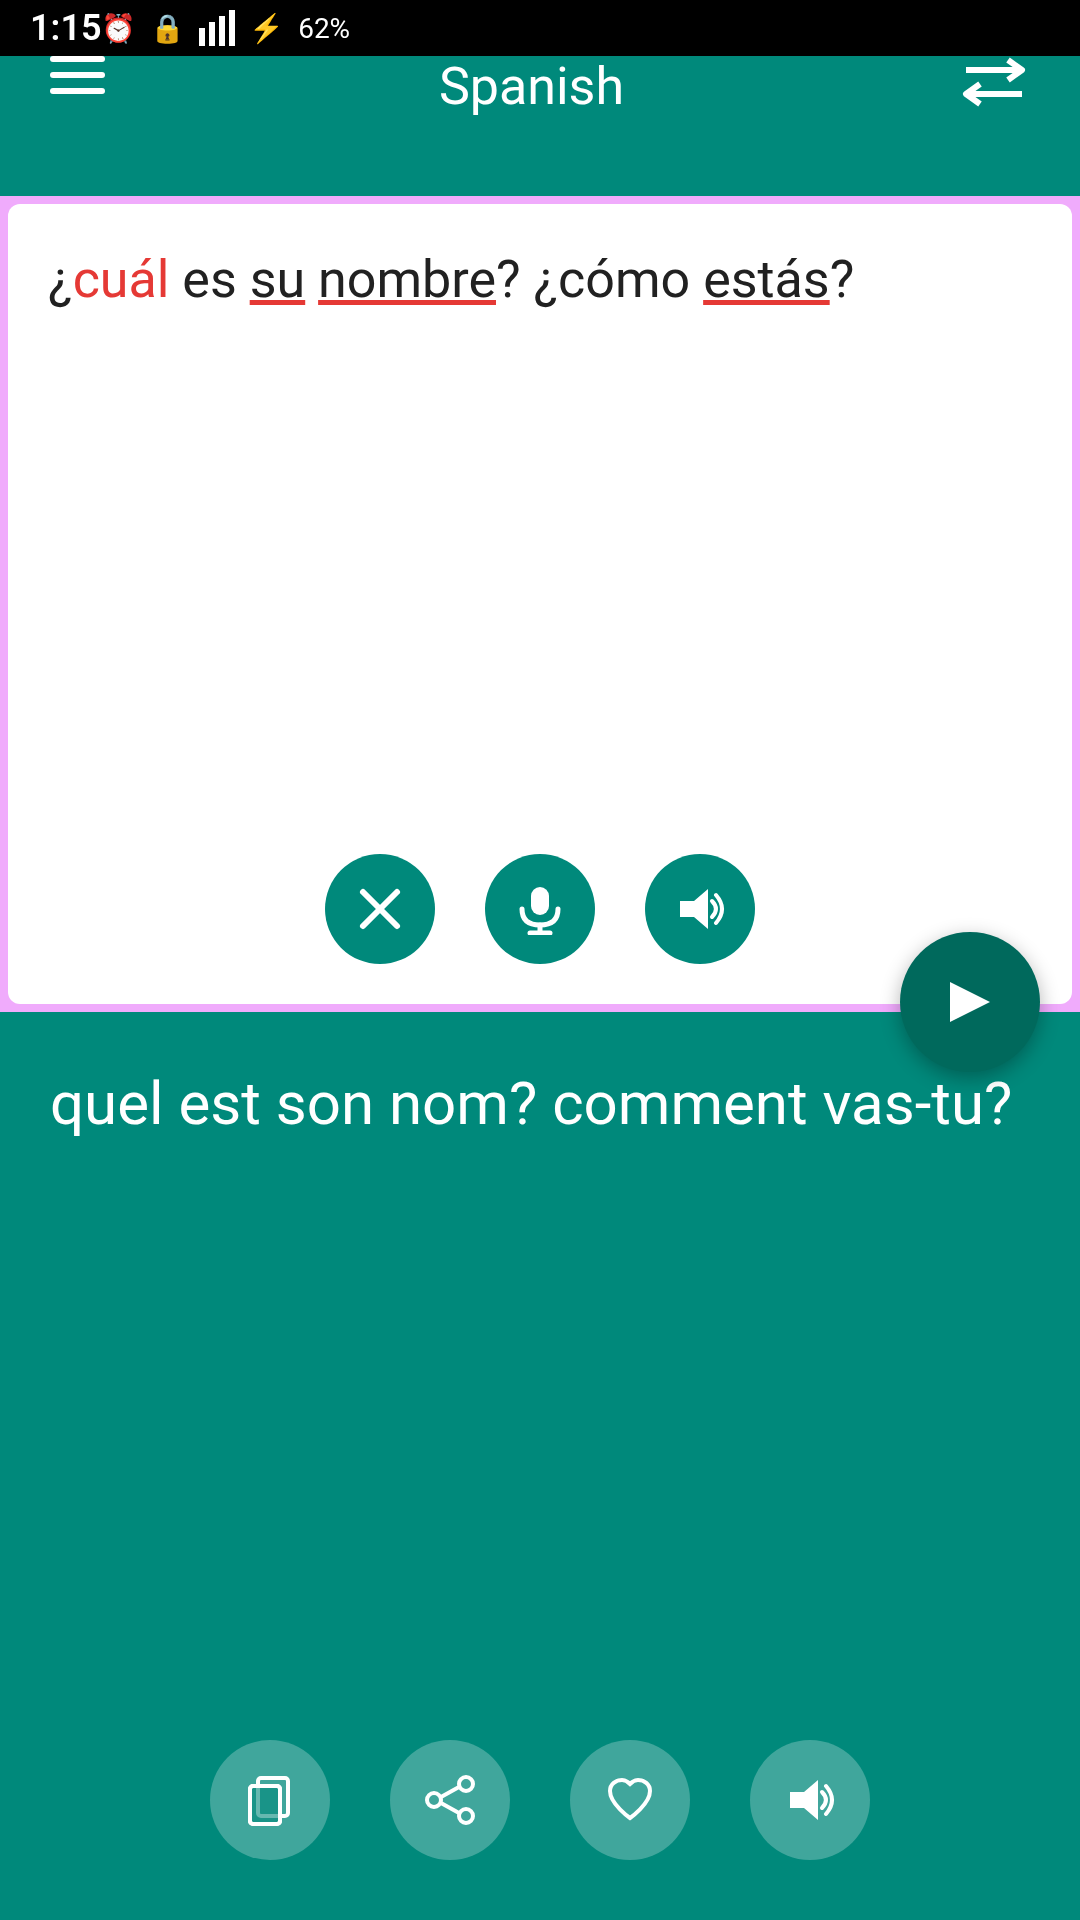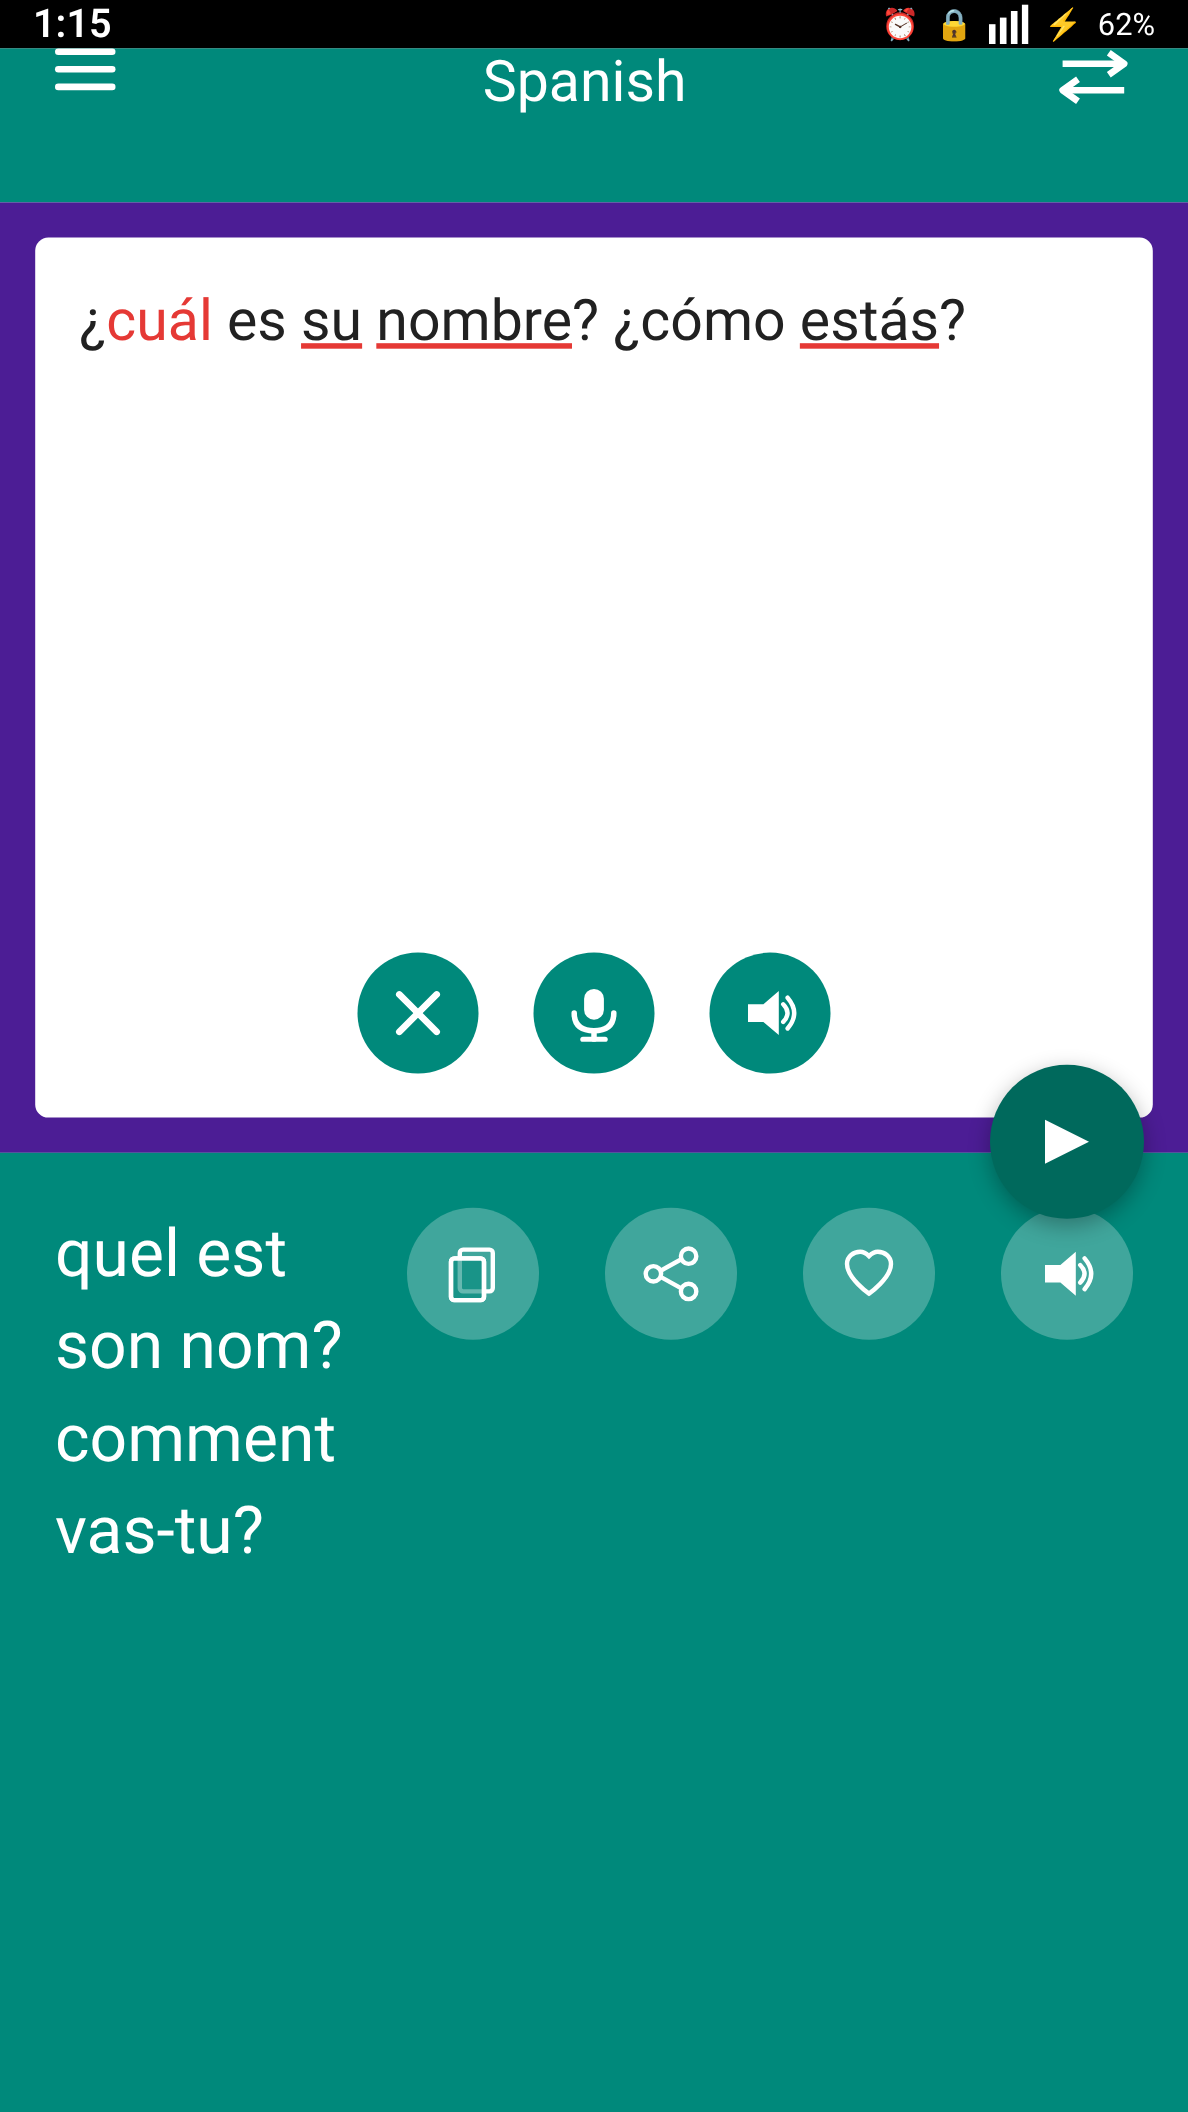--- a/index.html
+++ b/index.html
@@ -12,24 +12,24 @@
       background: #e0f2f1;
       overflow: hidden;
       display: flex;
       flex-direction: column;
     }
 
     
     .status-bar {
       background: #000;
       color: #fff;
-      height: 44px;
-      display: flex;
-      align-items: center;
-      justify-content: space-between;
+      height: 56px;
+      display: flex;
+      align-items: center;
+      justify-content: flex-start;
       padding: 0 30px;
       flex-shrink: 0;
     }
     .status-time {
       font-size: 36px;
       font-weight: 600;
     }
     .status-icons {
       display: flex;
       align-items: center;
@@ -70,22 +70,22 @@
       font-weight: 400;
     }
     .swap-icon {
       color: #fff;
       font-size: 60px;
       cursor: pointer;
     }
 
     
     .input-section {
-      background: #4c1d95;
-      padding: 32px;
+      background: #f0abfc;
+      padding: 8px;
       flex-shrink: 0;
     }
     .input-card {
       background: #fff;
       border-radius: 12px;
       padding: 40px 40px 30px 40px;
       position: relative;
       min-height: 800px;
       display: flex;
       flex-direction: column;
@@ -147,21 +147,21 @@
       z-index: 10;
       box-shadow: 0 6px 20px rgba(0,0,0,0.3);
     }
 
     
     .output-section {
       background: #00897b;
       flex: 1;
       padding: 50px 50px 0 50px;
       display: flex;
-      flex-direction: row;
+      flex-direction: column;
       position: relative;
     }
     .output-text {
       color: #fff;
       font-size: 60px;
       line-height: 1.4;
       flex: 1;
     }
     .output-controls {
       display: flex;

